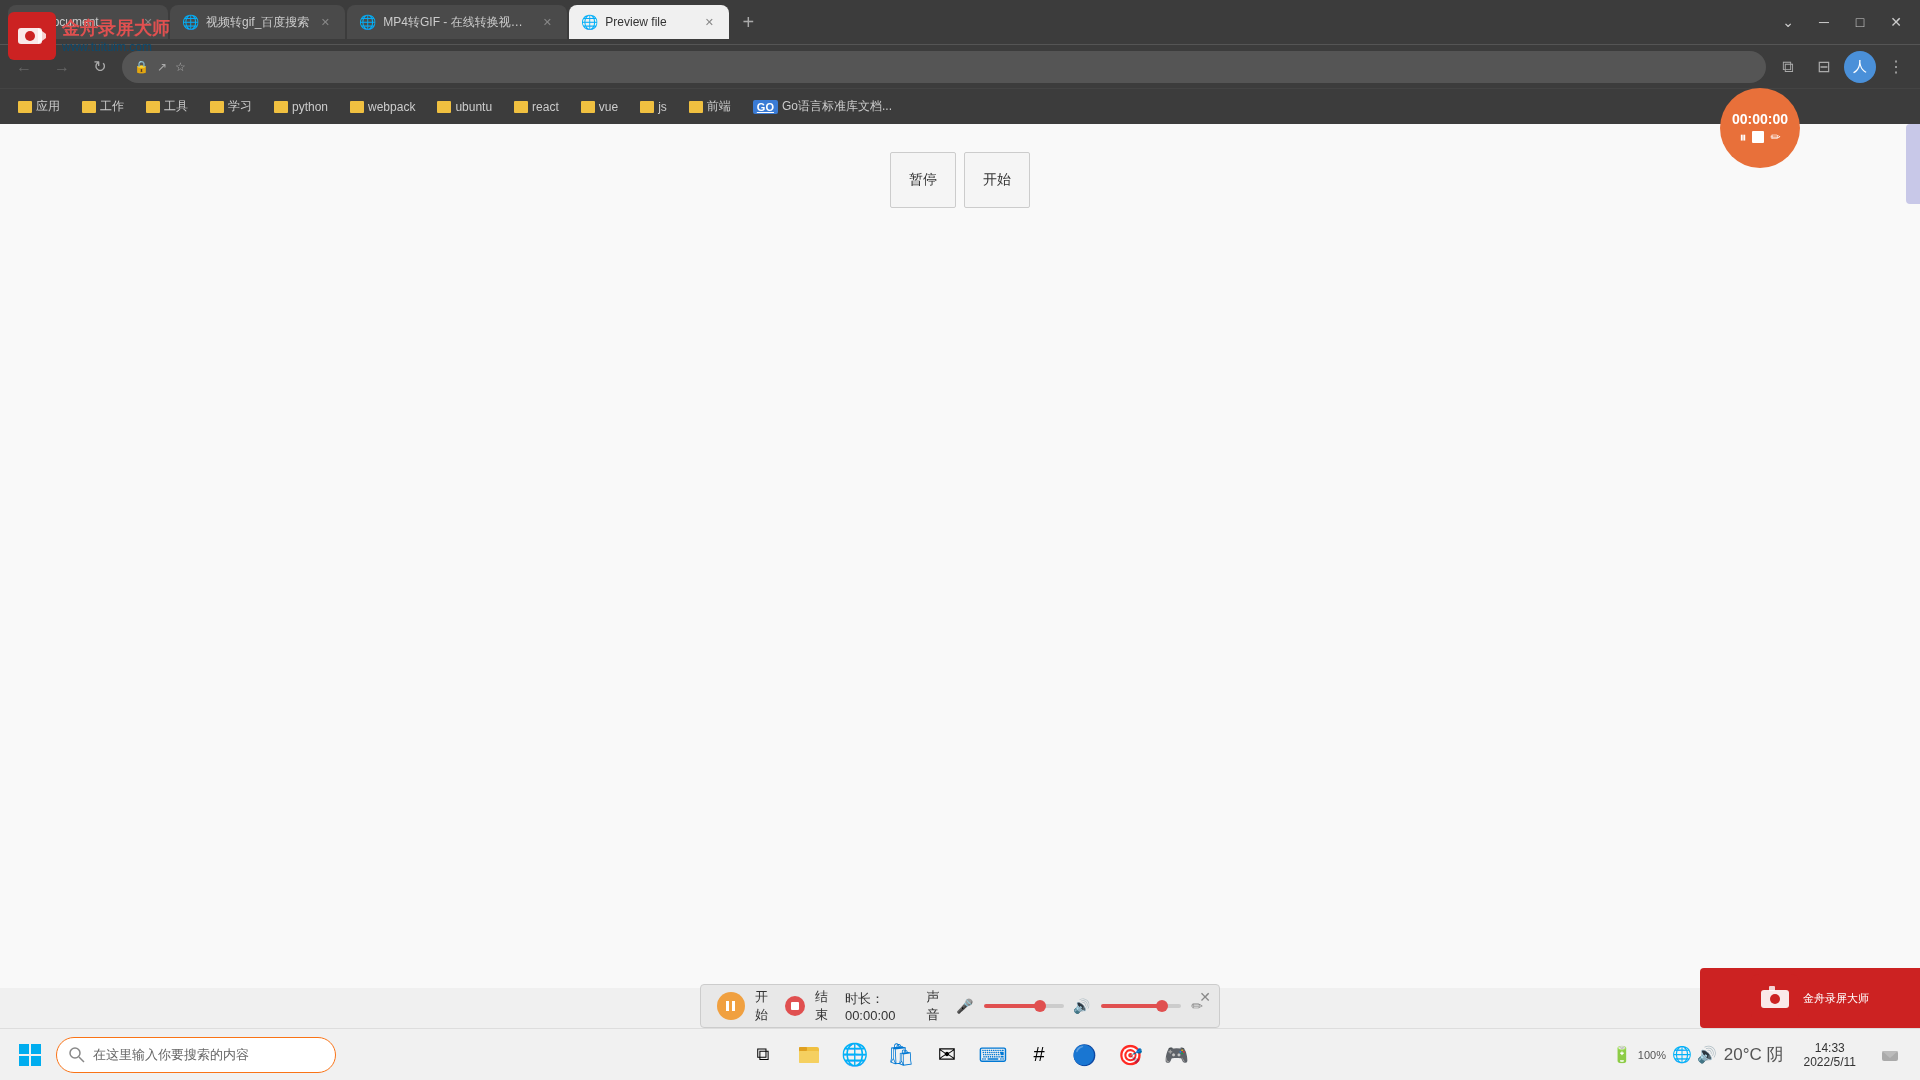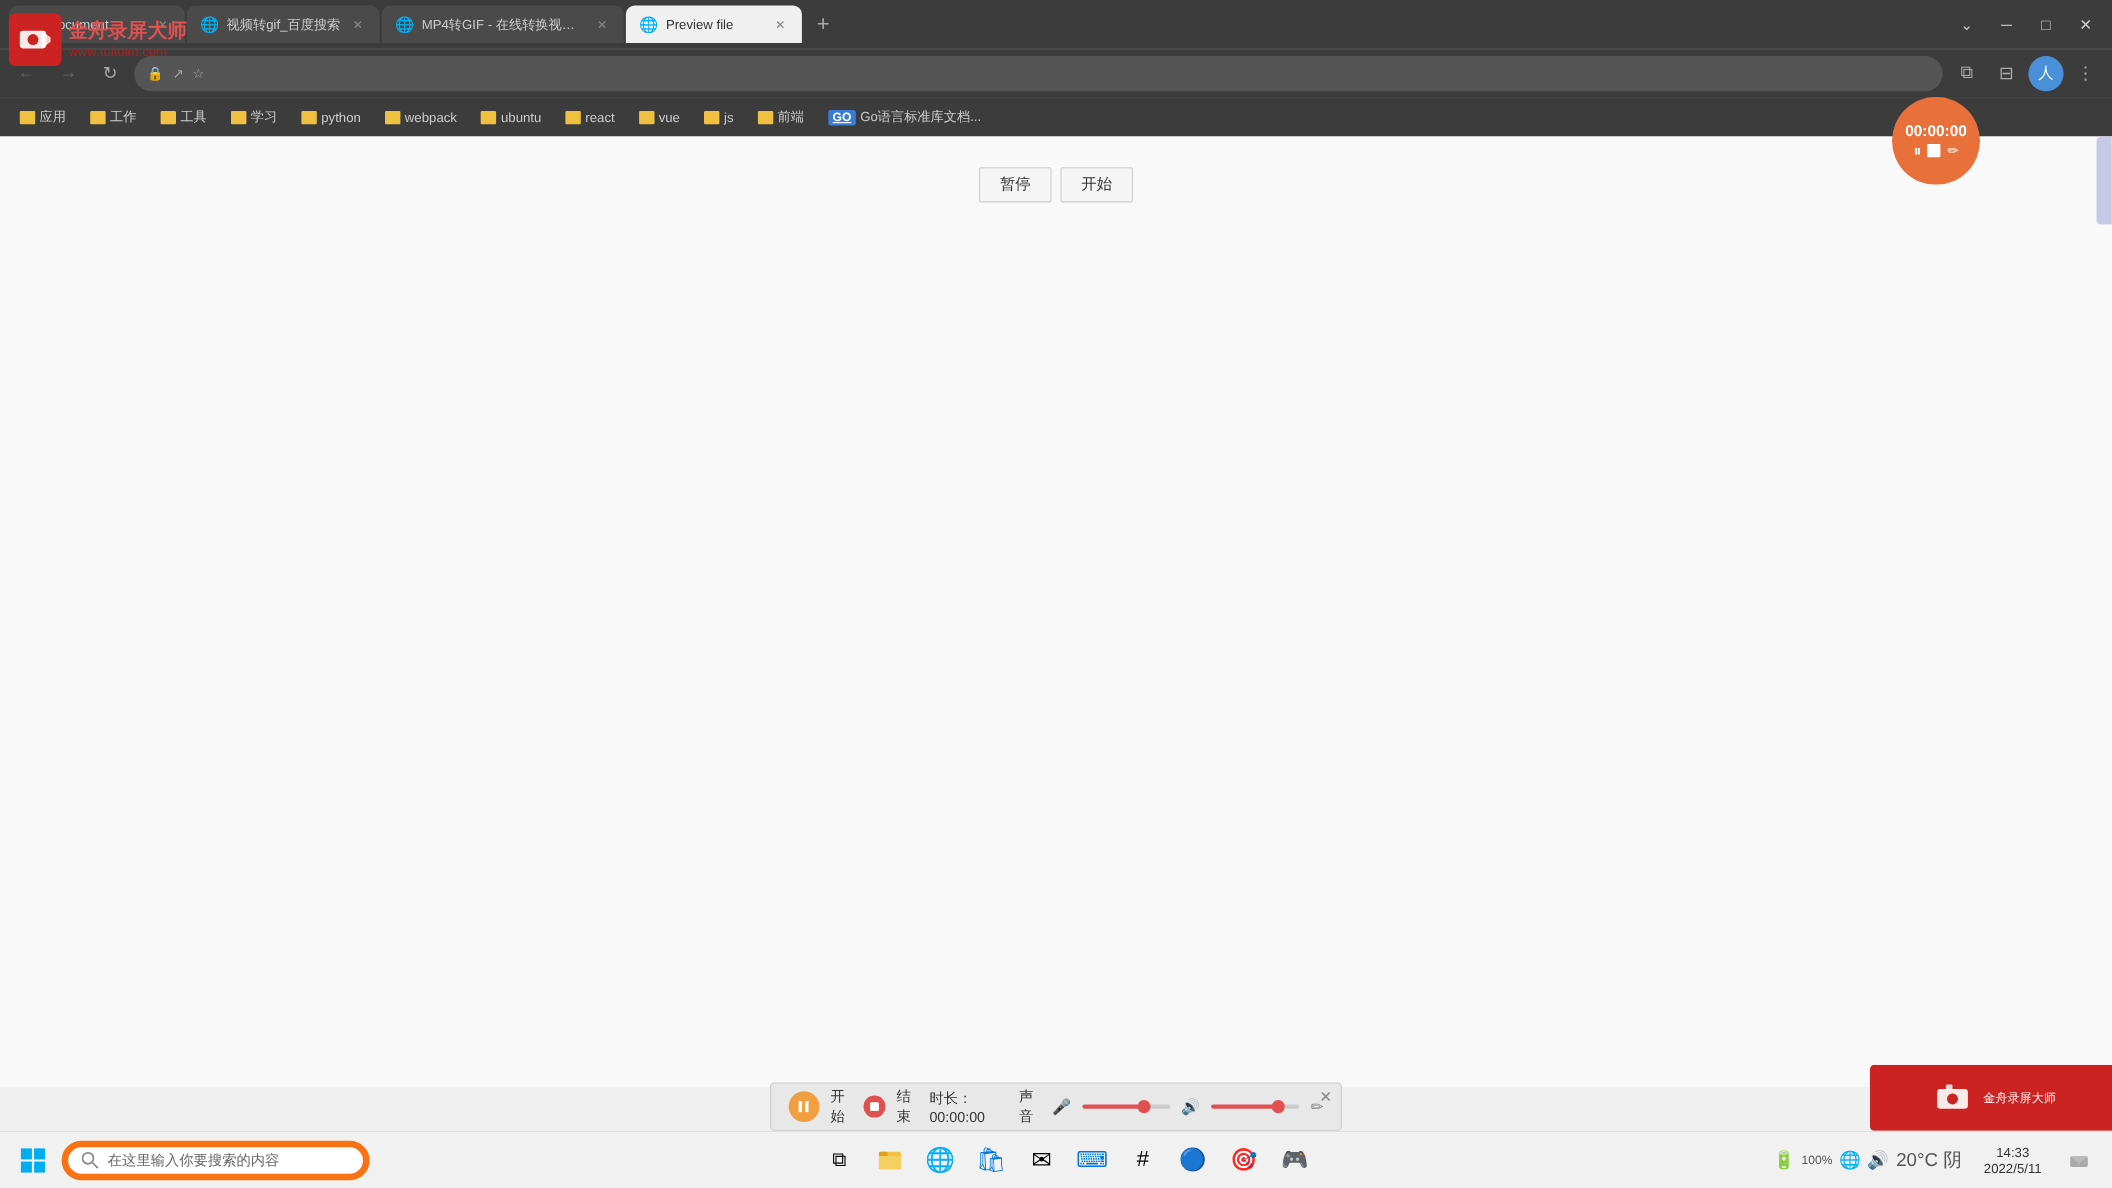--- a/index.html
+++ b/index.html
@@ -242,21 +242,21 @@
       color: #333;
     }
 
     .control-buttons {
       display: flex;
       gap: 8px;
       margin-top: 20px;
     }
 
     .ctrl-btn {
-      padding: 6px 18px;
+      padding: 18px 18px;
       font-size: 14px;
       background: #f5f5f5;
       border: 1px solid #ccc;
       border-radius: 2px;
       cursor: pointer;
       color: #333;
     }
 
     
     .recording-toolbar {
@@ -441,21 +441,21 @@
       align-items: center;
       justify-content: center;
       cursor: pointer;
       border-radius: 4px;
     }
 
     .taskbar-search {
       flex: 0 0 280px;
       height: 36px;
       background: white;
-      border: 6px solid #f97316;
+      border: 1px solid #f97316;
       border-radius: 18px;
       display: flex;
       align-items: center;
       padding: 0 12px;
       gap: 8px;
       cursor: text;
     }
 
     .taskbar-search-text {
       font-size: 13px;
@@ -544,21 +544,21 @@
     }
 
     .watermark-text {
       color: #e05050;
       font-size: 18px;
       font-weight: bold;
       line-height: 1.2;
     }
 
     .watermark-subtext {
-      color: #b91c1c;
+      color: #0c4a6e;
       font-size: 12px;
     }
 
     
     .rec-app-overlay {
       position: fixed;
       bottom: 52px;
       right: 0;
       width: 220px;
       height: 60px;

